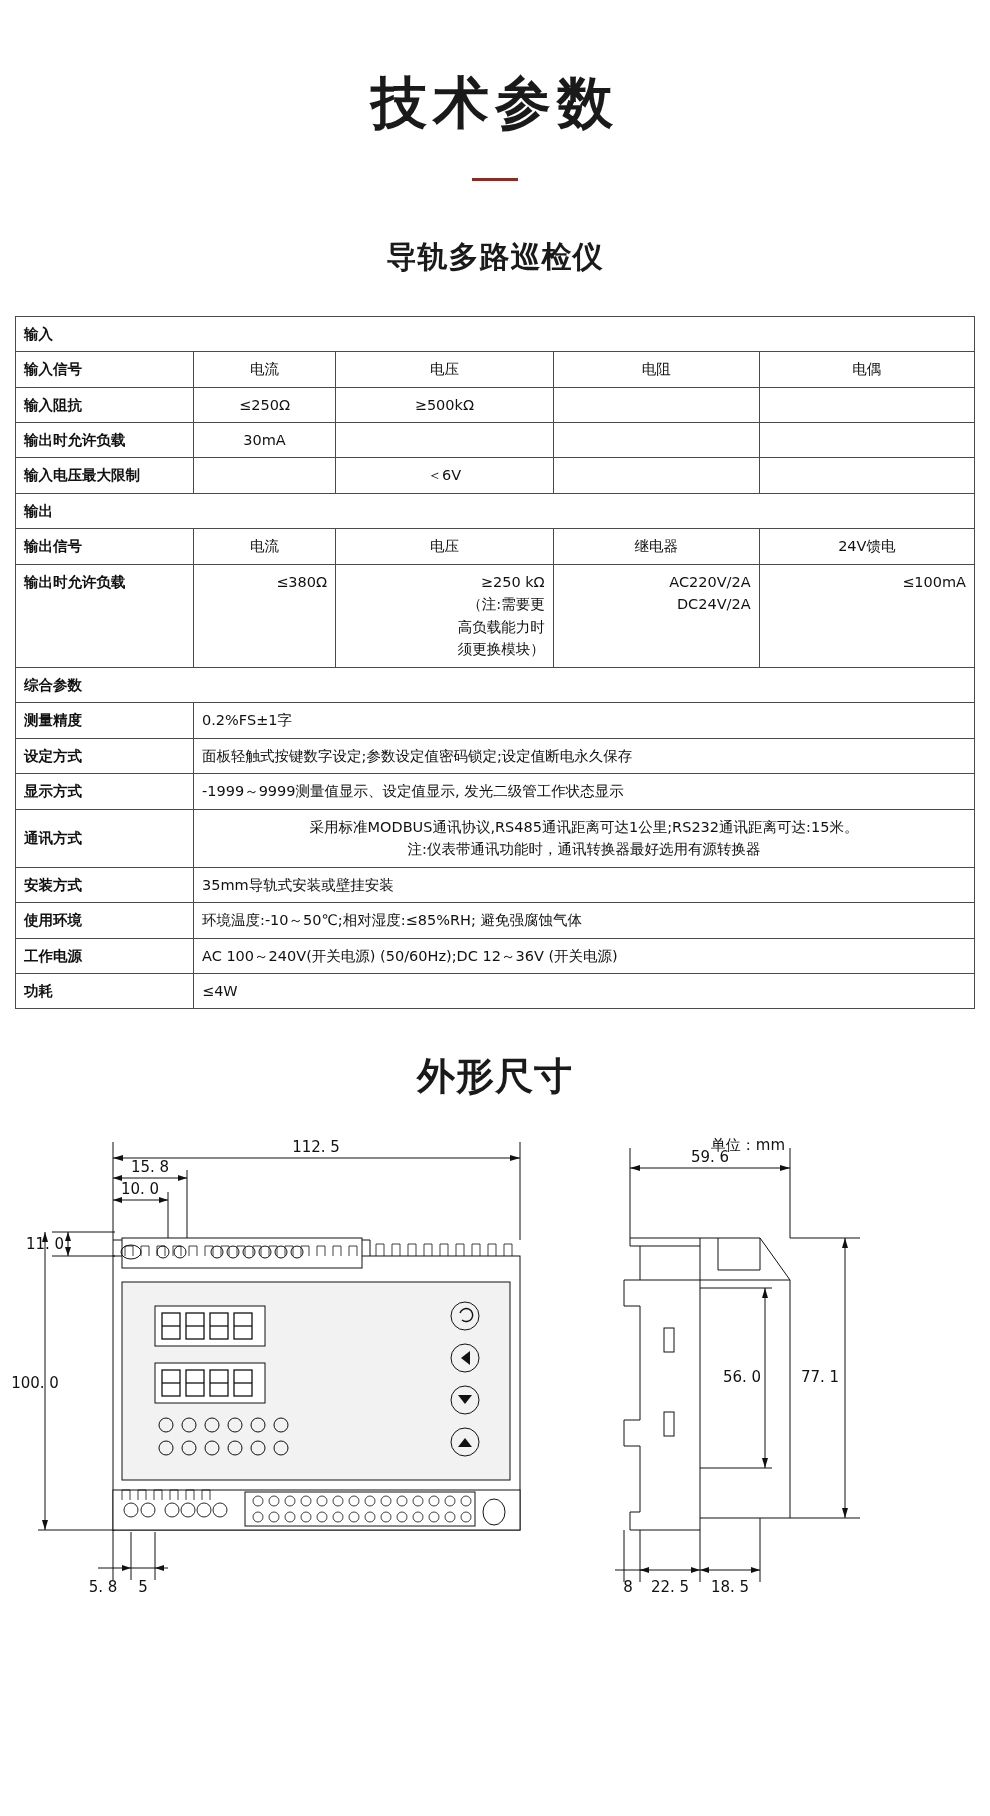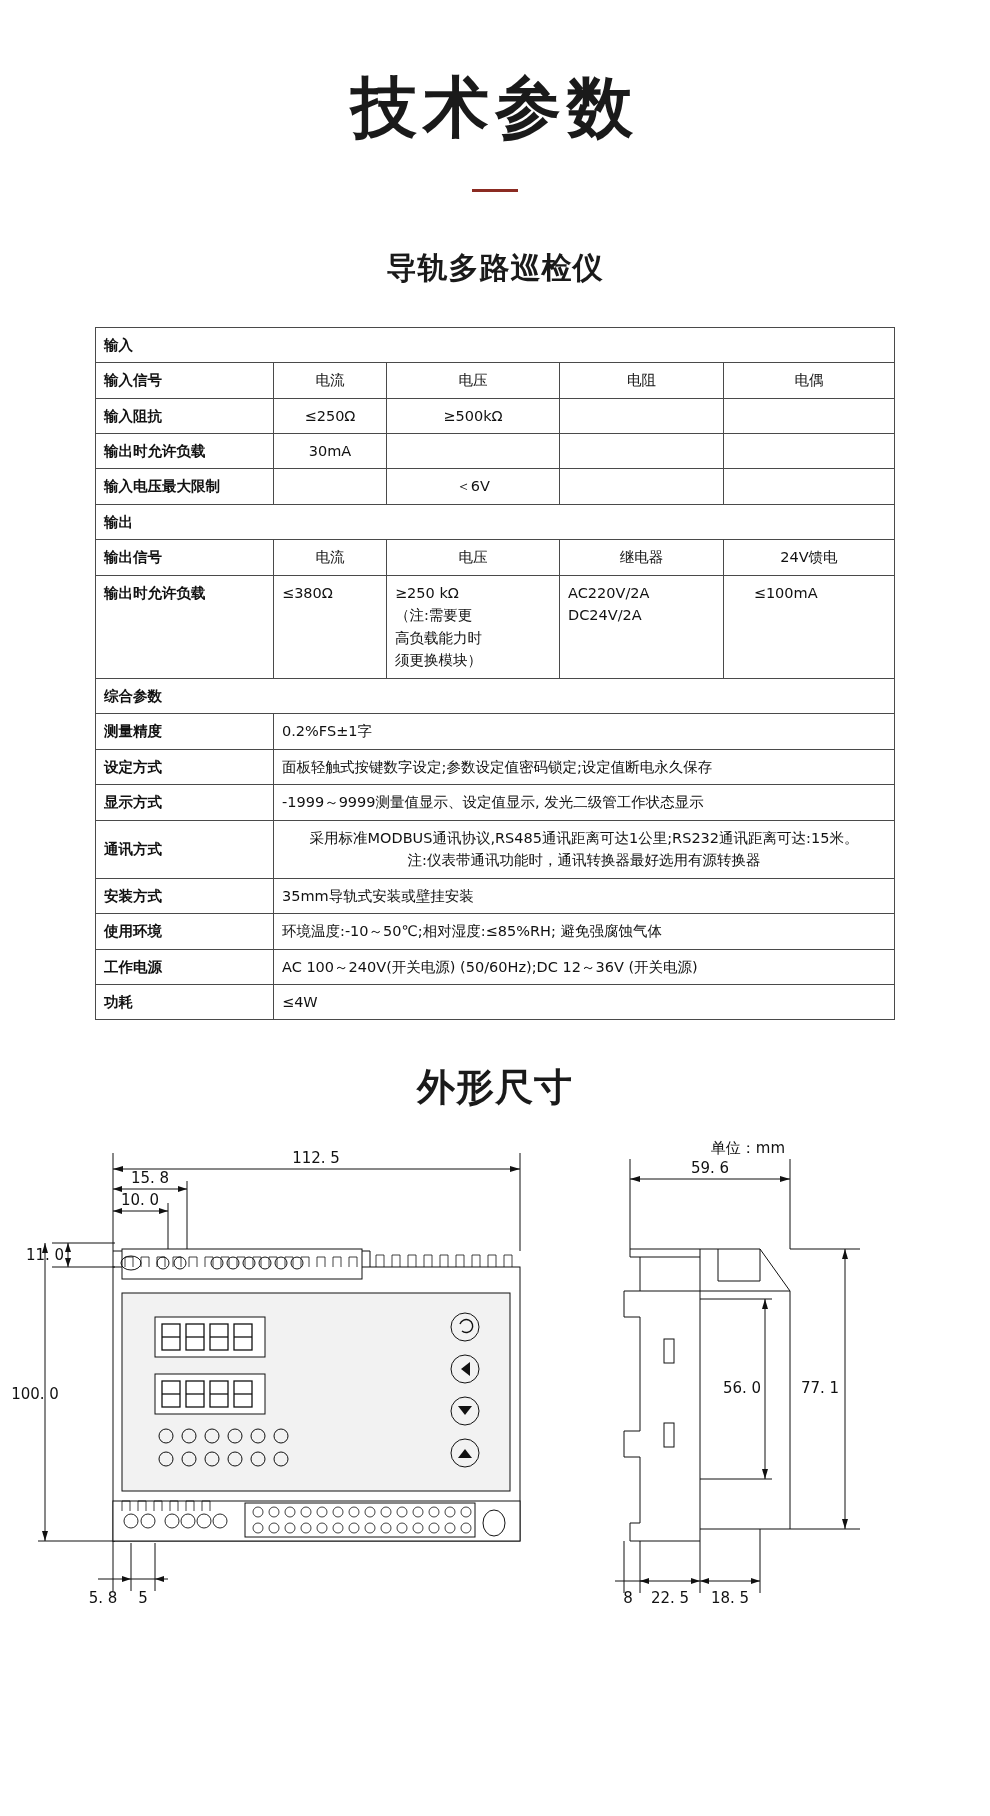--- a/index.html
+++ b/index.html
@@ -10,21 +10,21 @@
   }
   .page {
     width: 990px;
     min-height: 1816px;
     position: relative;
     background: #fff;
     margin: 0 auto;
   }
   .main-title {
     text-align: center;
-    font-size: 66px;
+    font-size: 56px;
     font-weight: bold;
     color: #1a1a1a;
     letter-spacing: 6px;
     padding-top: 72px;
     line-height: 1.1;
     font-family: "DejaVu Sans", "Liberation Sans", sans-serif;
   }
   .title-rule {
     width: 46px;
     height: 3px;
@@ -33,60 +33,60 @@
   }
   .sub-title {
     text-align: center;
     font-size: 30px;
     font-weight: bold;
     color: #1a1a1a;
     margin-top: 56px;
     letter-spacing: 1px;
   }
   table.spec {
-    width: 800px;
+    width: 960px;
     margin: 38px auto 0 auto;
     border-collapse: collapse;
     font-size: 14.5px;
     color: #111;
   }
   table.spec td {
     border: 1px solid #4a4a4a;
     padding: 6px 8px;
     vertical-align: middle;
     line-height: 1.55;
   }
   td.label {
     width: 178px;
     font-weight: bold;
     white-space: nowrap;
   }
   td.section {
     font-weight: bold;
   }
   td.ctr { text-align: center; }
-  td.multi { text-align: left; }
+  td.multi { text-align: right; }
   .sub-title2 {
     text-align: center;
     font-size: 38px;
     font-weight: bold;
     color: #1a1a1a;
     margin-top: 42px;
     letter-spacing: 1px;
   }
   .dim-area {
     position: relative;
     width: 990px;
     height: 530px;
     margin-top: 18px;
   }
   .unit-label {
     position: absolute;
     right: 205px;
-    top: 8px;
+    top: 16px;
     font-size: 15px;
     color: #111;
   }
   svg { display: block; }
   .dimtext {
     font-family: "DejaVu Sans", "Liberation Sans", sans-serif;
     font-size: 15px;
     fill: #111;
   }
 </style>

